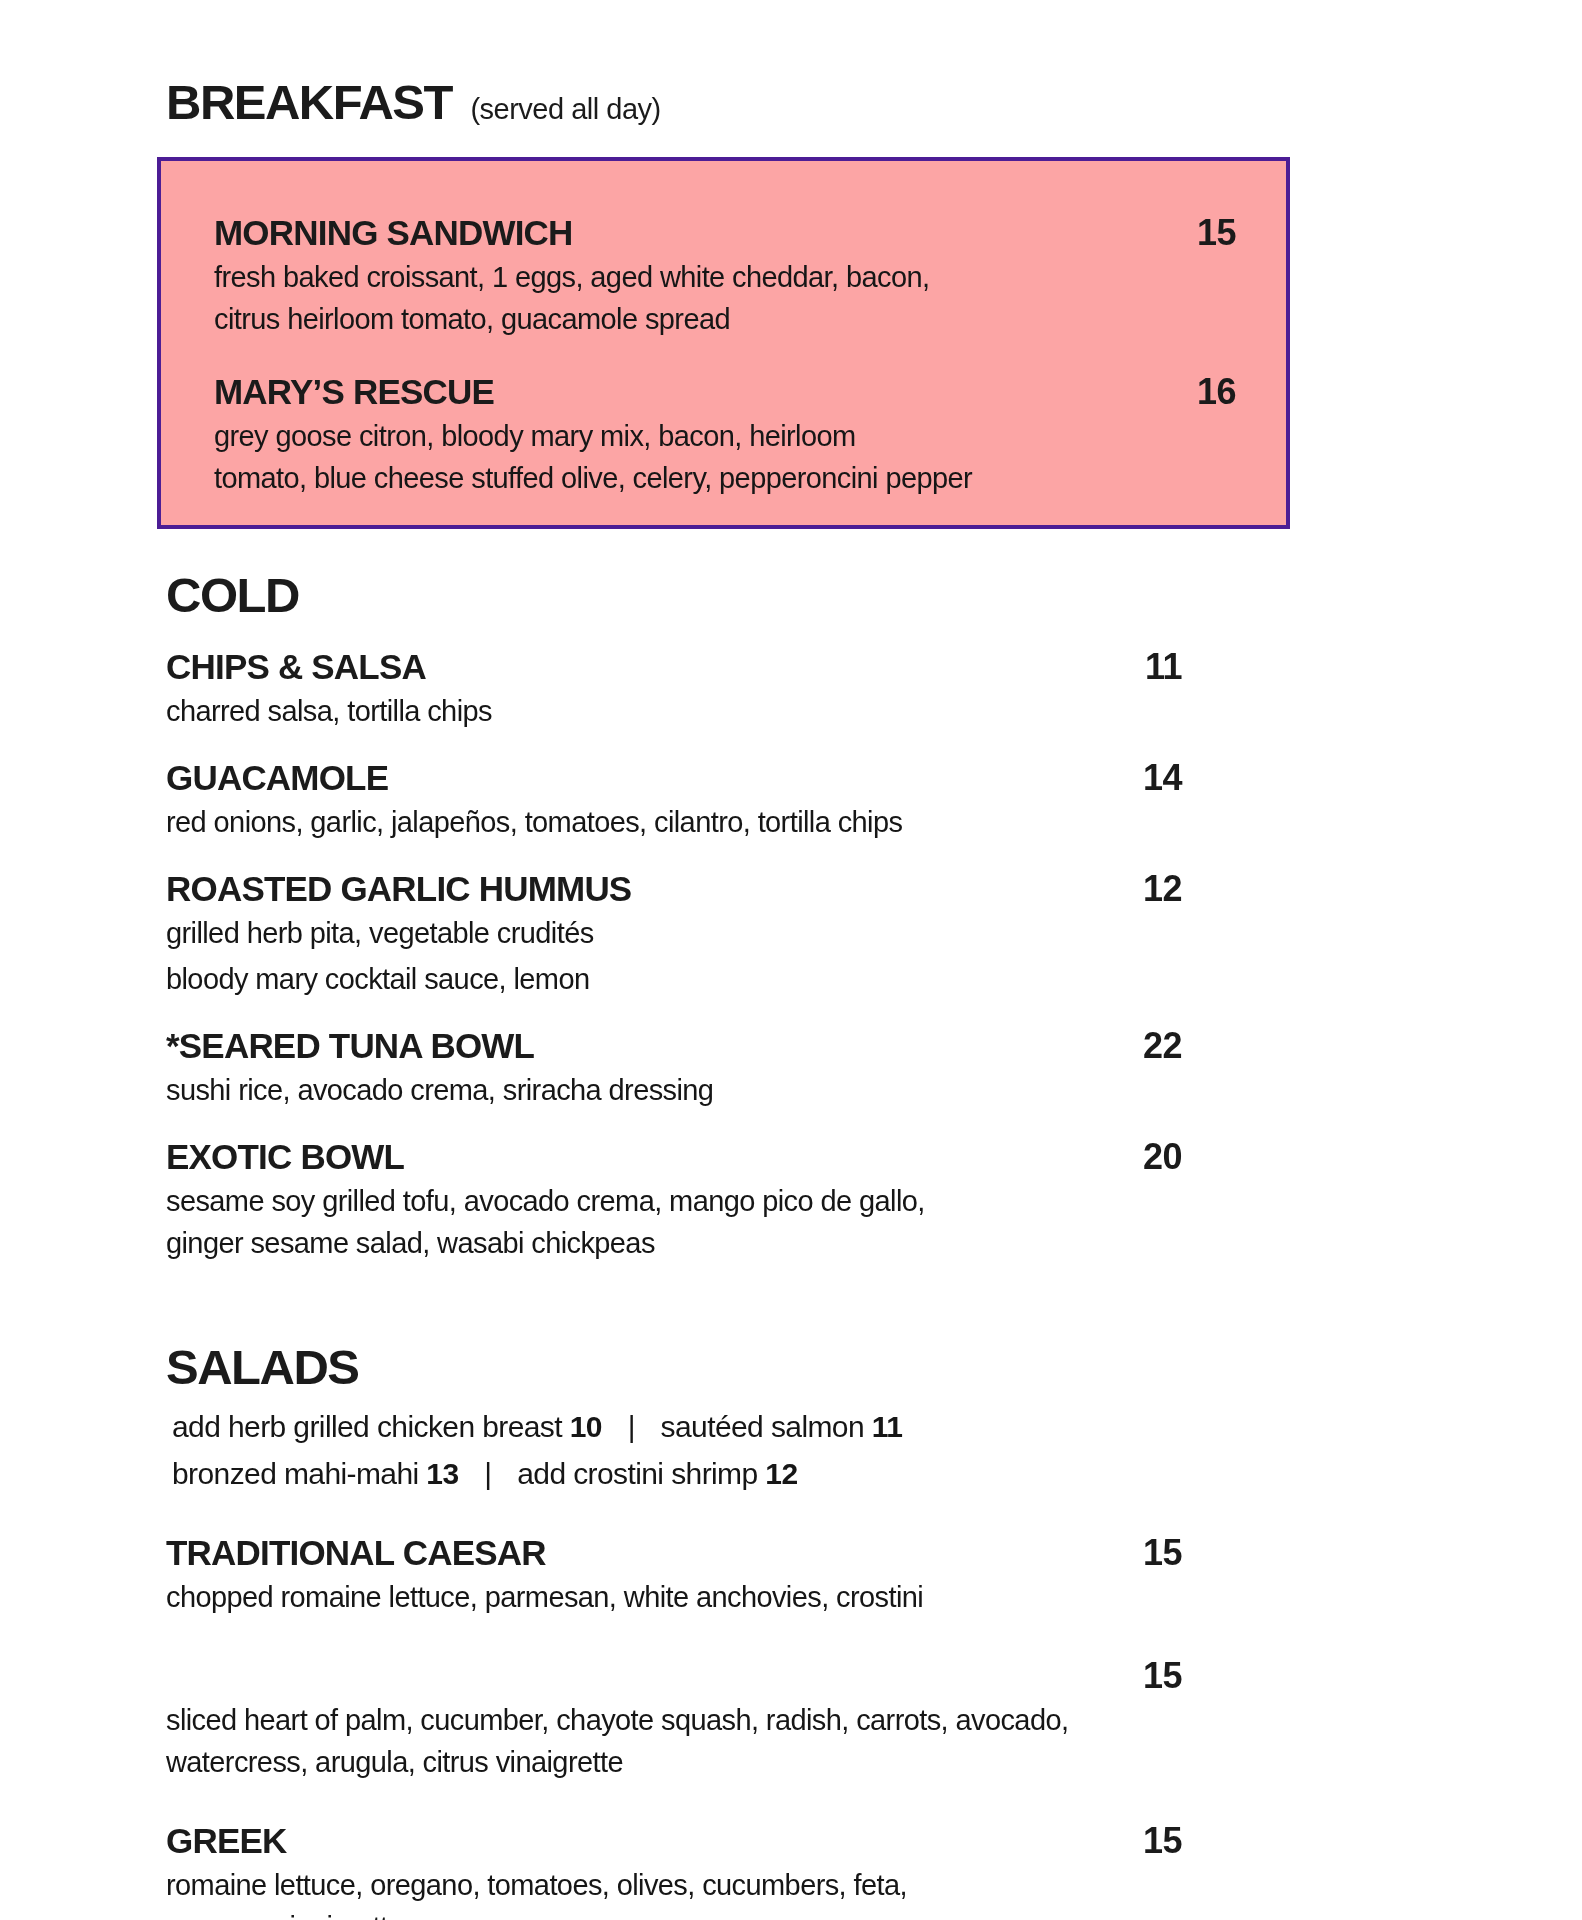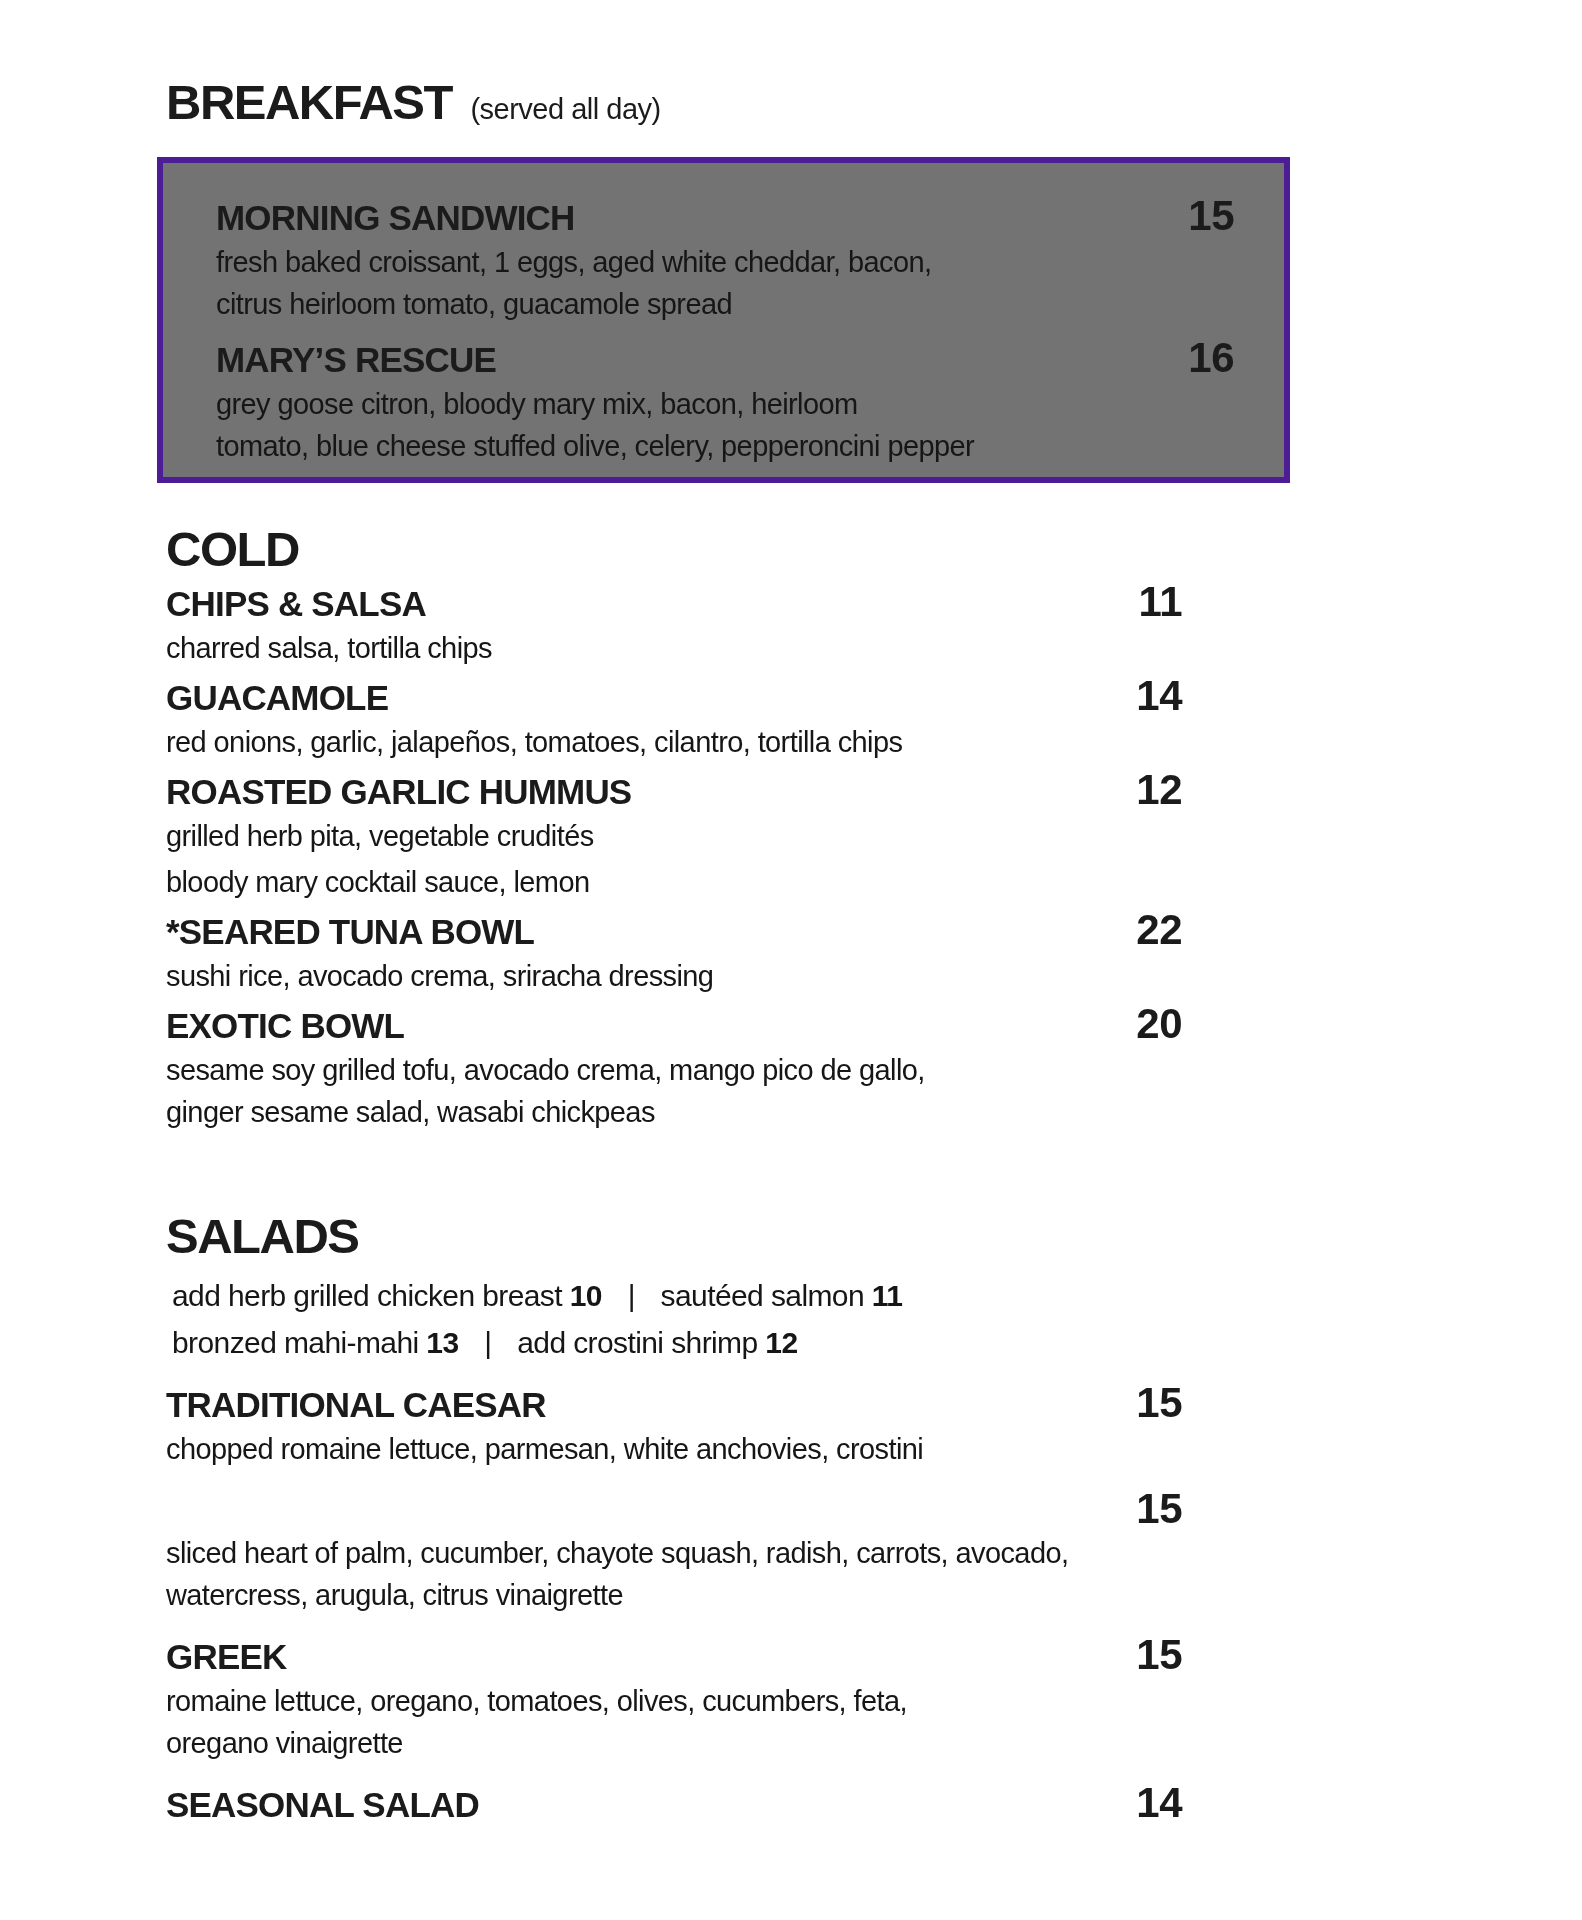--- a/index.html
+++ b/index.html
@@ -38,45 +38,46 @@
     font-weight: 400;
     letter-spacing: -0.5px;
     margin-left: 14px;
     color: #1b1b1b;
   }
 
   
   .breakfast-box {
     margin: 15px 0 0 157px;
     width: 1133px;
-    border: 6px solid #4c1d95;
-    padding: 30px 50px 0 53px;
-    background: #737373;
+    border: 4px solid #4c1d95;
+    padding: 30px 50px 16px 53px;
+    background: #fca5a5;
   }
   .box-item { margin-bottom: 10px; }
 
   
   .item-head {
     display: flex;
     align-items: baseline;
   }
   .item-name {
     font-size: 35px;
     font-weight: 700;
     letter-spacing: -0.8px;
     line-height: 46px;
     color: #1b1b1b;
   }
   .item-price {
     margin-left: auto;
-    font-size: 42px;
+    font-size: 36px;
     font-weight: 700;
     line-height: 46px;
     letter-spacing: -0.5px;
     color: #1b1b1b;
+    margin-top: 19px;
   }
   .item-desc {
     font-size: 29px;
     font-weight: 400;
     line-height: 42px;
     letter-spacing: -0.6px;
     white-space: pre-line;
     color: #161616;
   }
 

